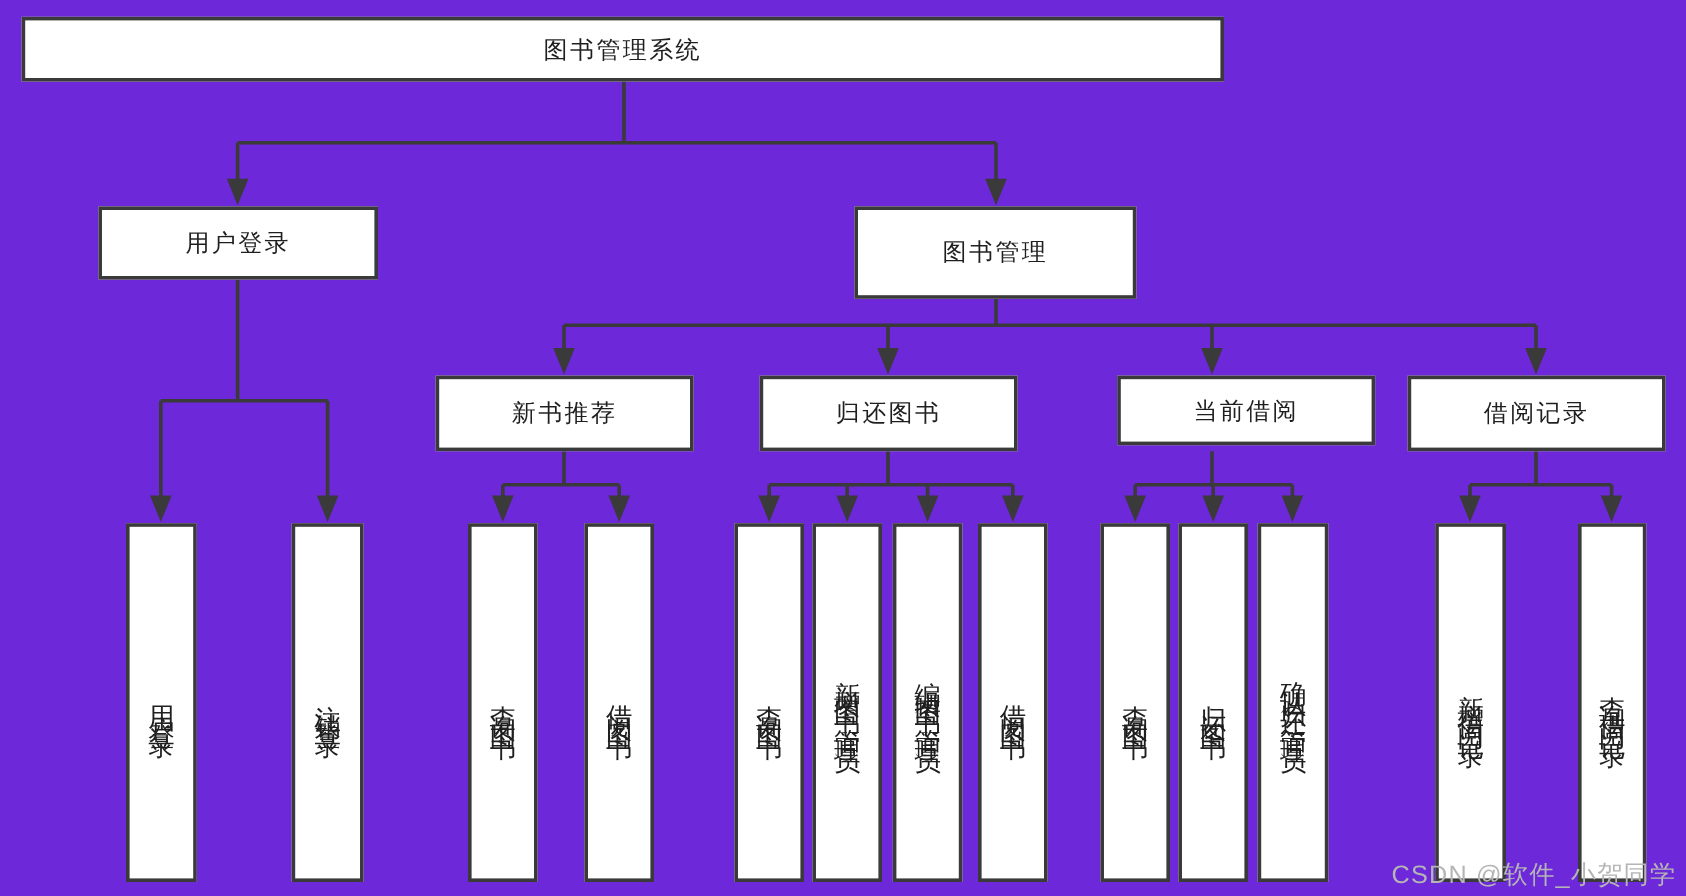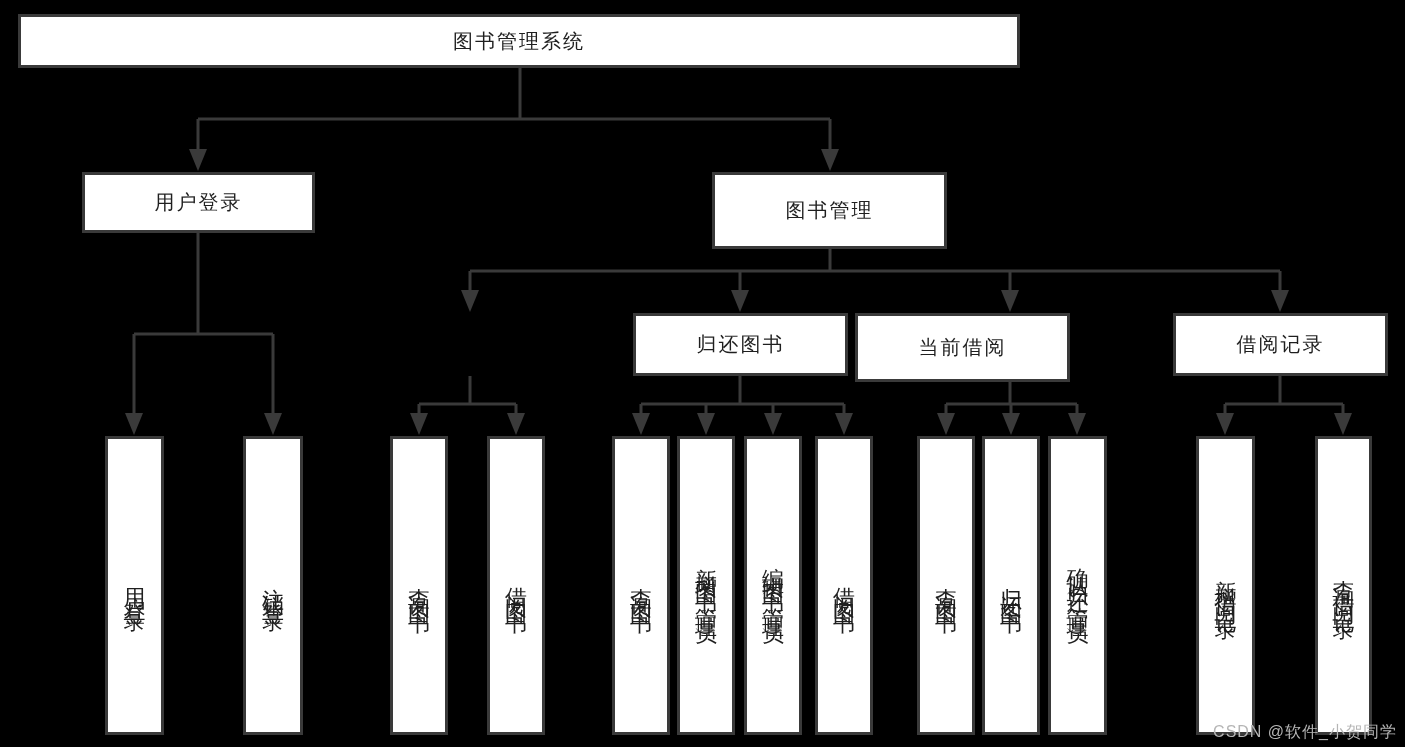--- a/index.html
+++ b/index.html
@@ -4,21 +4,21 @@
 <style>
   html, body {
     margin: 0; padding: 0;
     background: #ffffff;
     font-family: "Liberation Sans", sans-serif;
   }
   .canvas {
     position: relative;
     width: 1405px;
     height: 747px;
-    background: #000000;
+    background: #6d28d9;
     overflow: hidden;
     text-decoration: underline;
   }
   .connectors {
     position: absolute;
     left: 0; top: 0;
     width: 1405px; height: 747px;
     z-index: 1;
   }
   .connectors path {
@@ -51,21 +51,21 @@
     text-orientation: mixed;
     font-size: 22px;
     letter-spacing: 8px;
     line-height: 1.1;
     color: #1f1f1f;
   }
   .watermark {
     position: absolute;
     right: 8px;
     bottom: 4px;
-    font-size: 16px;
+    font-size: 21px;
     letter-spacing: 1px;
     color: #b5b5b5;
     z-index: 3;
     white-space: nowrap;
   }
 </style>
 </head>
 <body>
 
 <div class="canvas">
@@ -110,24 +110,27 @@
     <span class="hlabel">图书管理系统</span>
   </div>
 
   <div class="box" style="left:82px;top:172px;width:233px;height:61px">
     <span class="hlabel">用户登录</span>
   </div>
   <div class="box" style="left:712px;top:172px;width:235px;height:77px">
     <span class="hlabel">图书管理</span>
   </div>
 
+  <div class="box" style="left:363px;top:313px;width:215px;height:63px">
+    <span class="hlabel">新书推荐</span>
+  </div>
   <div class="box" style="left:633px;top:313px;width:215px;height:63px">
     <span class="hlabel">归还图书</span>
   </div>
-  <div class="box" style="left:855px;top:313px;width:215px;height:69px">
+  <div class="box" style="left:931px;top:313px;width:215px;height:58px">
     <span class="hlabel">当前借阅</span>
   </div>
   <div class="box" style="left:1173px;top:313px;width:215px;height:63px">
     <span class="hlabel">借阅记录</span>
   </div>
 
   <div class="box" style="left:105px;top:436px;width:59px;height:299px">
     <span class="vlabel">用户登录</span>
   </div>
   <div class="box" style="left:243px;top:436px;width:60px;height:299px">

